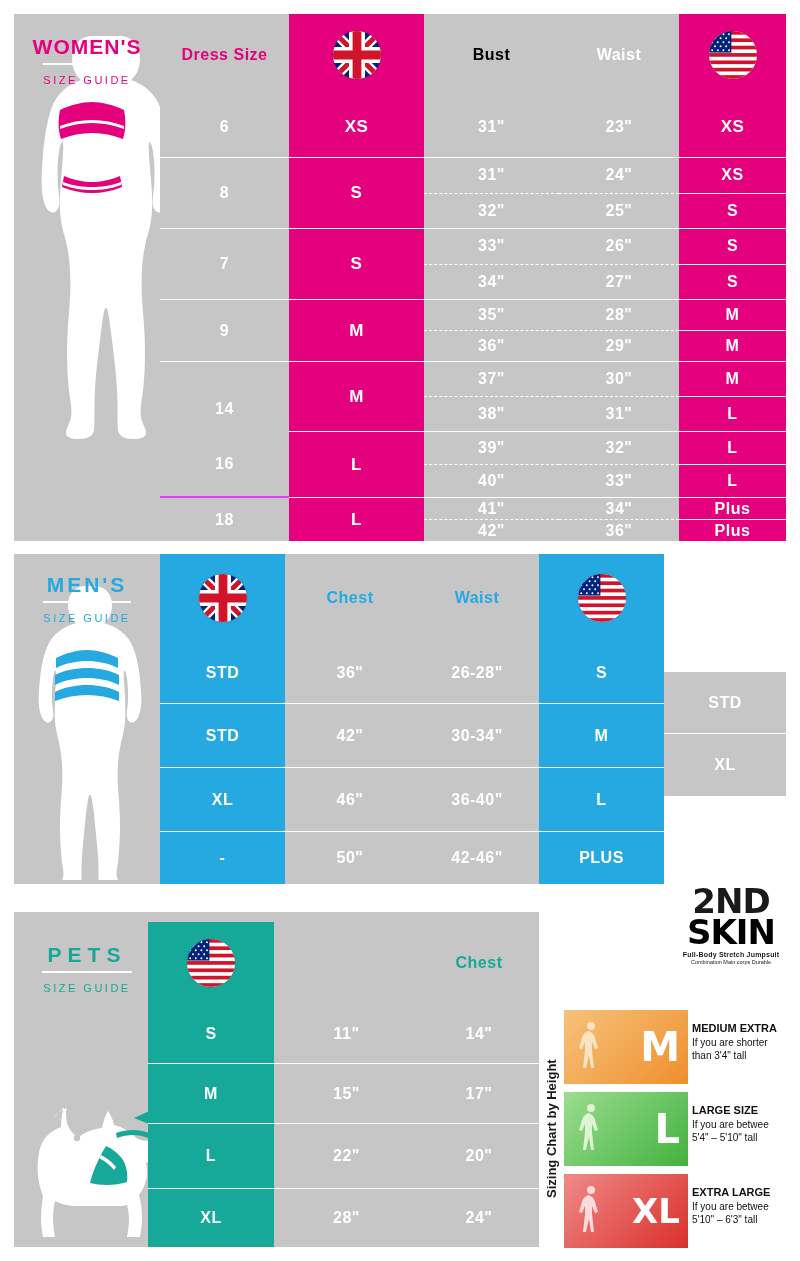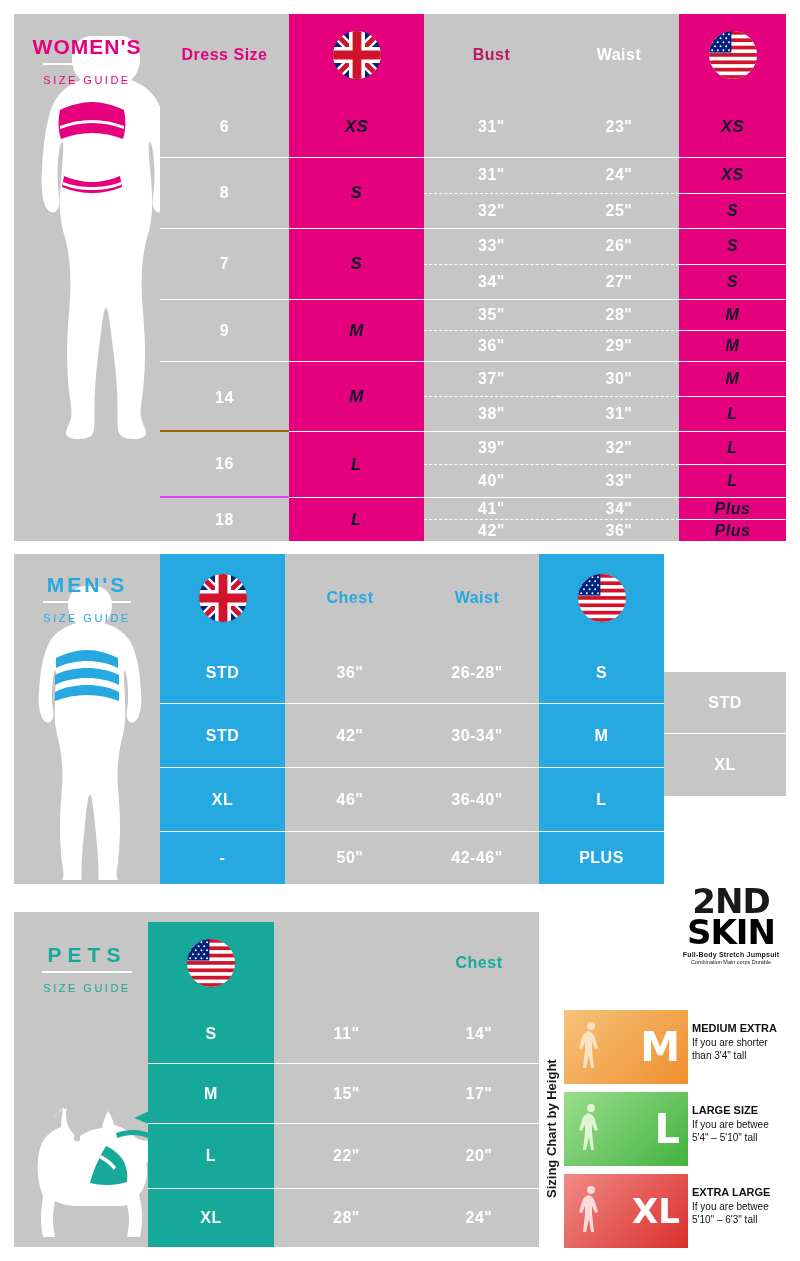--- a/index.html
+++ b/index.html
@@ -21,21 +21,21 @@
     display: flex; align-items: center; justify-content: center;
     text-align: center;
     font-weight: bold;
     letter-spacing: .5px;
     position: relative;
   }
 
   .grey { background: #c6c6c6; color: #ffffff; }
 
   
-  .w-pink { background: #e5007e; color: #0f172a; font-style: italic; }
+  .w-pink { background: #e5007e; color: #ffffff; }
   .w-title { color: #e5007e; }
   
   .m-blue { background: #26a9e0; color: #ffffff; }
   .m-title { color: #26a9e0; }
   
   .p-teal { background: #16a99a; color: #ffffff; }
   .p-title { color: #16a99a; }
 
   .titlebox {
     background: #c6c6c6;
@@ -141,21 +141,21 @@
       <svg width="48" height="48" viewBox="0 0 60 60">
         <rect width="60" height="60" fill="#00247d"></rect>
         <path d="M0 0 L60 60 M60 0 L0 60" stroke="#fff" stroke-width="12"></path>
         <path d="M0 0 L60 60 M60 0 L0 60" stroke="#cf142b" stroke-width="6"></path>
         <path d="M30 0 V60 M0 30 H60" stroke="#fff" stroke-width="20"></path>
         <path d="M30 0 V60 M0 30 H60" stroke="#cf142b" stroke-width="11"></path>
       </svg>
     </span>
   </div>
 
-  <div class="cell grey hdr" style="position:absolute; left:410px; top:0; width:135px; height:82px; color:#be185d;">Bust</div>
+  <div class="cell grey hdr" style="position:absolute; left:410px; top:0; width:135px; height:82px; color:#000000;">Bust</div>
   <div class="cell grey hdr" style="position:absolute; left:545px; top:0; width:120px; height:82px; color:#fff;">Waist</div>
 
   <div class="cell w-pink flagwrap" style="position:absolute; left:665px; top:0; width:107px; height:82px;">
     <span class="flag">
       <svg width="48" height="48" viewBox="0 0 60 60">
         <rect width="60" height="60" fill="#fff"></rect>
         <g fill="#cf142b">
           <rect y="0" width="60" height="4.6"></rect>
             <rect y="9.2" width="60" height="4.6"></rect>
           <rect y="18.4" width="60" height="4.6"></rect>
@@ -260,21 +260,21 @@
     </div>
     <div class="cell w-pink" style="position:absolute;left:519px;top:0;width:107px;height:62px;border-bottom:1px solid #fff;">
       <div class="stack solid">
           <div>M</div>
           <div>M</div>
         </div>
     </div>
   </div>
 
   <div style="position:absolute; left:146px; top:348px; width:626px; height:70px;">
-    <div class="cell grey val" style="position:absolute;left:0;top:4px;width:129px;height:70px;border-bottom:6px solid #a16207;">14</div>
+    <div class="cell grey val" style="position:absolute;left:0;top:12px;width:129px;height:70px;border-bottom:1px solid #a16207;">14</div>
     <div class="cell w-pink bigval" style="position:absolute;left:129px;top:0;width:135px;height:70px;border-bottom:1px solid #fff;">M</div>
     <div class="cell grey" style="position:absolute;left:264px;top:0;width:135px;height:70px;border-bottom:1px solid #fff;">
       <div class="stack">
           <div>37"</div>
           <div>38"</div>
         </div>
     </div>
     <div class="cell grey" style="position:absolute;left:399px;top:0;width:120px;height:70px;border-bottom:1px solid #fff;">
       <div class="stack">
           <div>30"</div>

